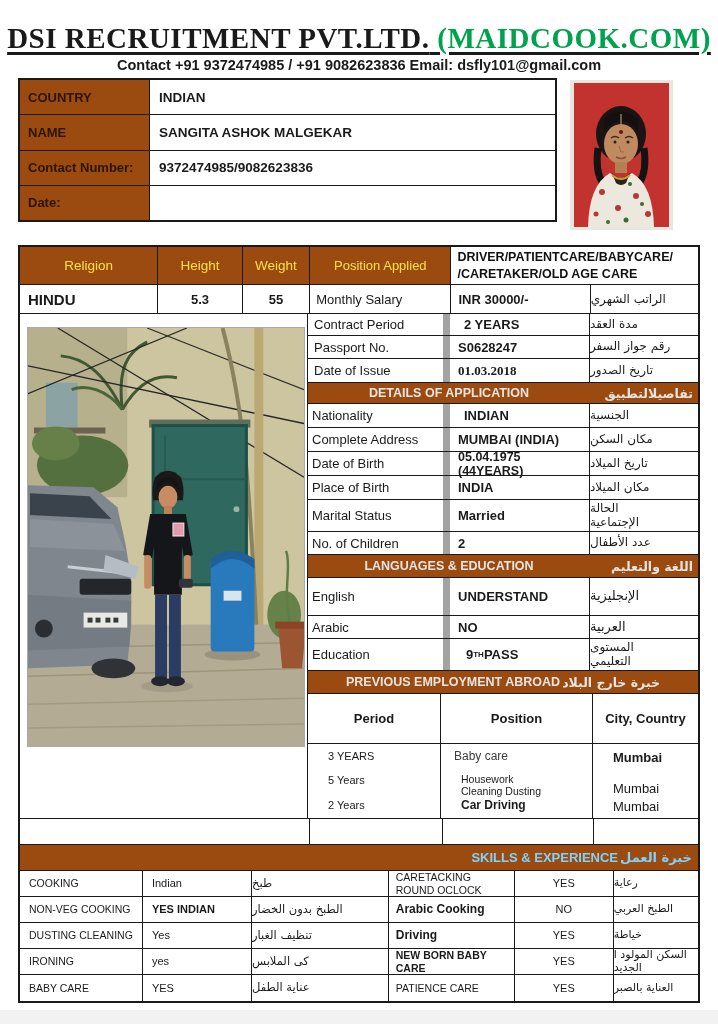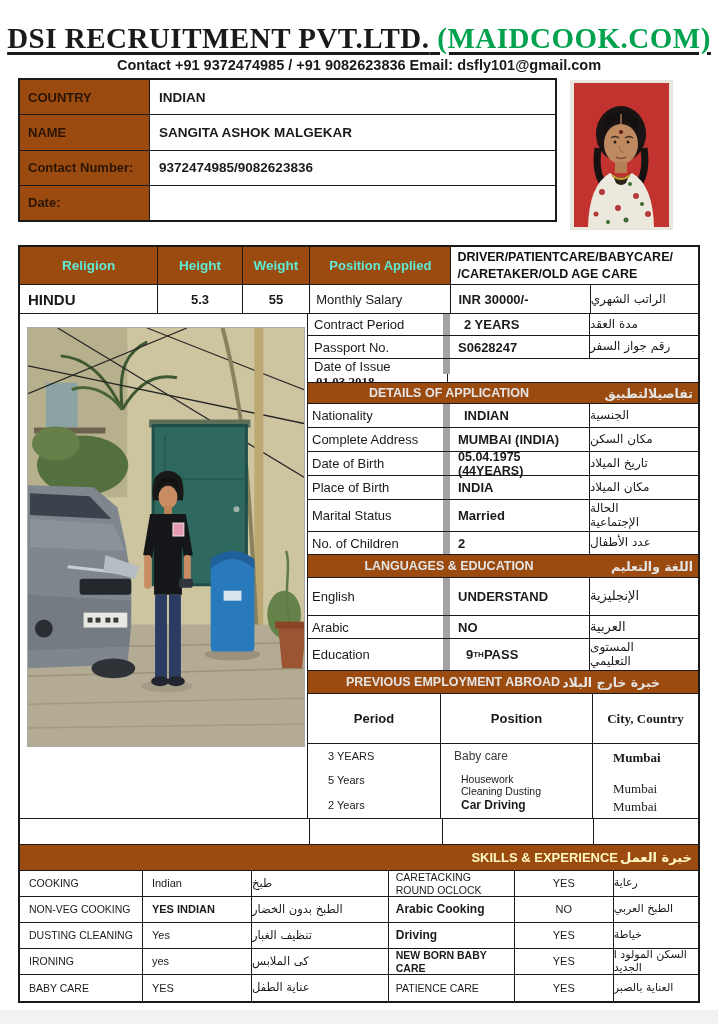--- a/index.html
+++ b/index.html
@@ -31,21 +31,21 @@
     display:flex; flex-direction:column; justify-content:center; align-items:flex-end;
     padding-right:6px; font-size:12px; font-weight:bold; line-height:1.25; }
 
   
   .passport-photo { position:absolute; left:570px; top:80px; width:103px; height:150px; }
 
   
   .main-table { position:absolute; left:18px; top:245px; width:682px; border:2px solid #1a1a1a; background:#fff; }
   .mt-hrow { display:flex; height:38px; border-bottom:1px solid #1a1a1a; }
   .hc { display:flex; align-items:center; justify-content:center; border-right:1px solid #1a1a1a;
-    background:#9C4B10; color:#5eead4; font-weight:bold; font-size:13.5px; }
+    background:#9C4B10; color:#fde047; font-weight:normal; font-size:13.5px; }
   .hc-rel { width:139px; } .hc-h { width:85px; } .hc-w { width:68px; } .hc-pos { width:142px; font-size:13px; }
   .hc-posval { width:248px; background:#fff; color:#111; border-right:none;
     flex-direction:column; align-items:flex-start; justify-content:center; padding-left:6px;
     font-size:12.5px; line-height:1.35; font-weight:bold; }
   .mt-row2 { display:flex; height:29px; border-bottom:1px solid #1a1a1a; }
   .r2c { display:flex; align-items:center; border-right:1px solid #1a1a1a; font-size:13px; }
   .r2-rel { width:139px; font-weight:bold; font-size:15px; padding-left:8px; }
   .r2-h { width:85px; justify-content:center; font-weight:bold; }
   .r2-w { width:68px; justify-content:center; font-weight:bold; }
   .r2-lab { width:142px; padding-left:6px; }
@@ -66,31 +66,31 @@
   .secbar { position:relative; background:#9C4B10; color:#e5e5e5; font-weight:bold; font-size:12.5px;
     border-bottom:1px solid #1a1a1a; }
   .secbar .cen { position:absolute; left:0; top:0; bottom:0; width:282px; display:flex; align-items:center; justify-content:center; }
   .secbar .rt { position:absolute; right:5px; top:0; bottom:0; display:flex; align-items:center; }
   .secbar-full { display:flex; align-items:center; justify-content:center; gap:2px; }
   .sup { vertical-align:super; font-size:8px; }
 
   
   .emp-hrow { display:flex; height:50px; border-bottom:1px solid #1a1a1a; }
   .emp-hc { display:flex; align-items:center; justify-content:center; font-weight:bold; font-size:13px; border-right:1px solid #1a1a1a; }
-  .emp-c1 { width:133px; } .emp-c2 { width:152px; } .emp-c3 { width:105px; border-right:none;font-family:Liberation Serif, serif; }
+  .emp-c1 { width:133px; } .emp-c2 { width:152px; } .emp-c3 { width:105px; border-right:none; }
   .emp-crow { display:flex; height:74px; }
   .emp-cell { position:relative; border-right:1px solid #1a1a1a; }
   .emp-cell:last-child { border-right:none; }
   .emp-line { position:absolute; left:20px; white-space:nowrap; }
 
   
   .empty-row { display:flex; height:26px; border-top:1px solid #1a1a1a; }
   .er { border-right:1px solid #1a1a1a; } .er:last-child { border-right:none; }
   .er1 { width:292px; } .er2 { width:133px; } .er3 { width:152px; } .er4 { width:105px; }
-  .skills-bar { height:27px; background:#9C4B10; color:#fef9c3; font-weight:bold; font-size:13px;
+  .skills-bar { height:27px; background:#9C4B10; color:#7dd3fc; font-weight:bold; font-size:13px;
     display:flex; align-items:center; justify-content:flex-end; padding-right:6px; gap:2px;
     border-top:1px solid #1a1a1a; border-bottom:1px solid #1a1a1a; }
   .sk-row { display:flex; height:26px; border-bottom:1px solid #1a1a1a; }
   .sk-row:last-child { border-bottom:none; }
   .skc { display:flex; align-items:center; border-right:1px solid #1a1a1a; font-size:10.5px; line-height:1.15; }
   .skc:last-child { border-right:none; }
   .sk1 { width:124px; padding-left:9px; }
   .sk2 { width:110px; padding-left:9px; font-size:11px; }
   .sk3 { width:138px; justify-content:flex-end; padding-right:6px; font-size:11.5px; }
   .sk4 { width:127px; padding-left:7px; }
@@ -269,21 +269,21 @@
               <span>مدة العقد</span>
             </div>
         </div>
         <div class="dr" style="height:23px;">
           <div class="dr-lab" style="padding-left:6px;">Passport No.</div>
           <div class="dr-val">S0628247</div>
           <div class="dr-ar ar">
               <span>رقم جواز السفر</span>
             </div>
         </div>
-        <div class="dr" style="height:24px;flex-direction:column;">
+        <div class="dr" style="height:24px;">
           <div class="dr-lab" style="padding-left:6px;">Date of Issue</div>
           <div class="dr-val serifval">01.03.2018</div>
           <div class="dr-ar ar">
               <span>تاريخ الصدور</span>
             </div>
         </div>
 
         <div class="secbar" style="height:21px;">
           <span class="cen">DETAILS OF APPLICATION</span>
           <span class="rt ar">تفاصيلالتطبيق</span>

